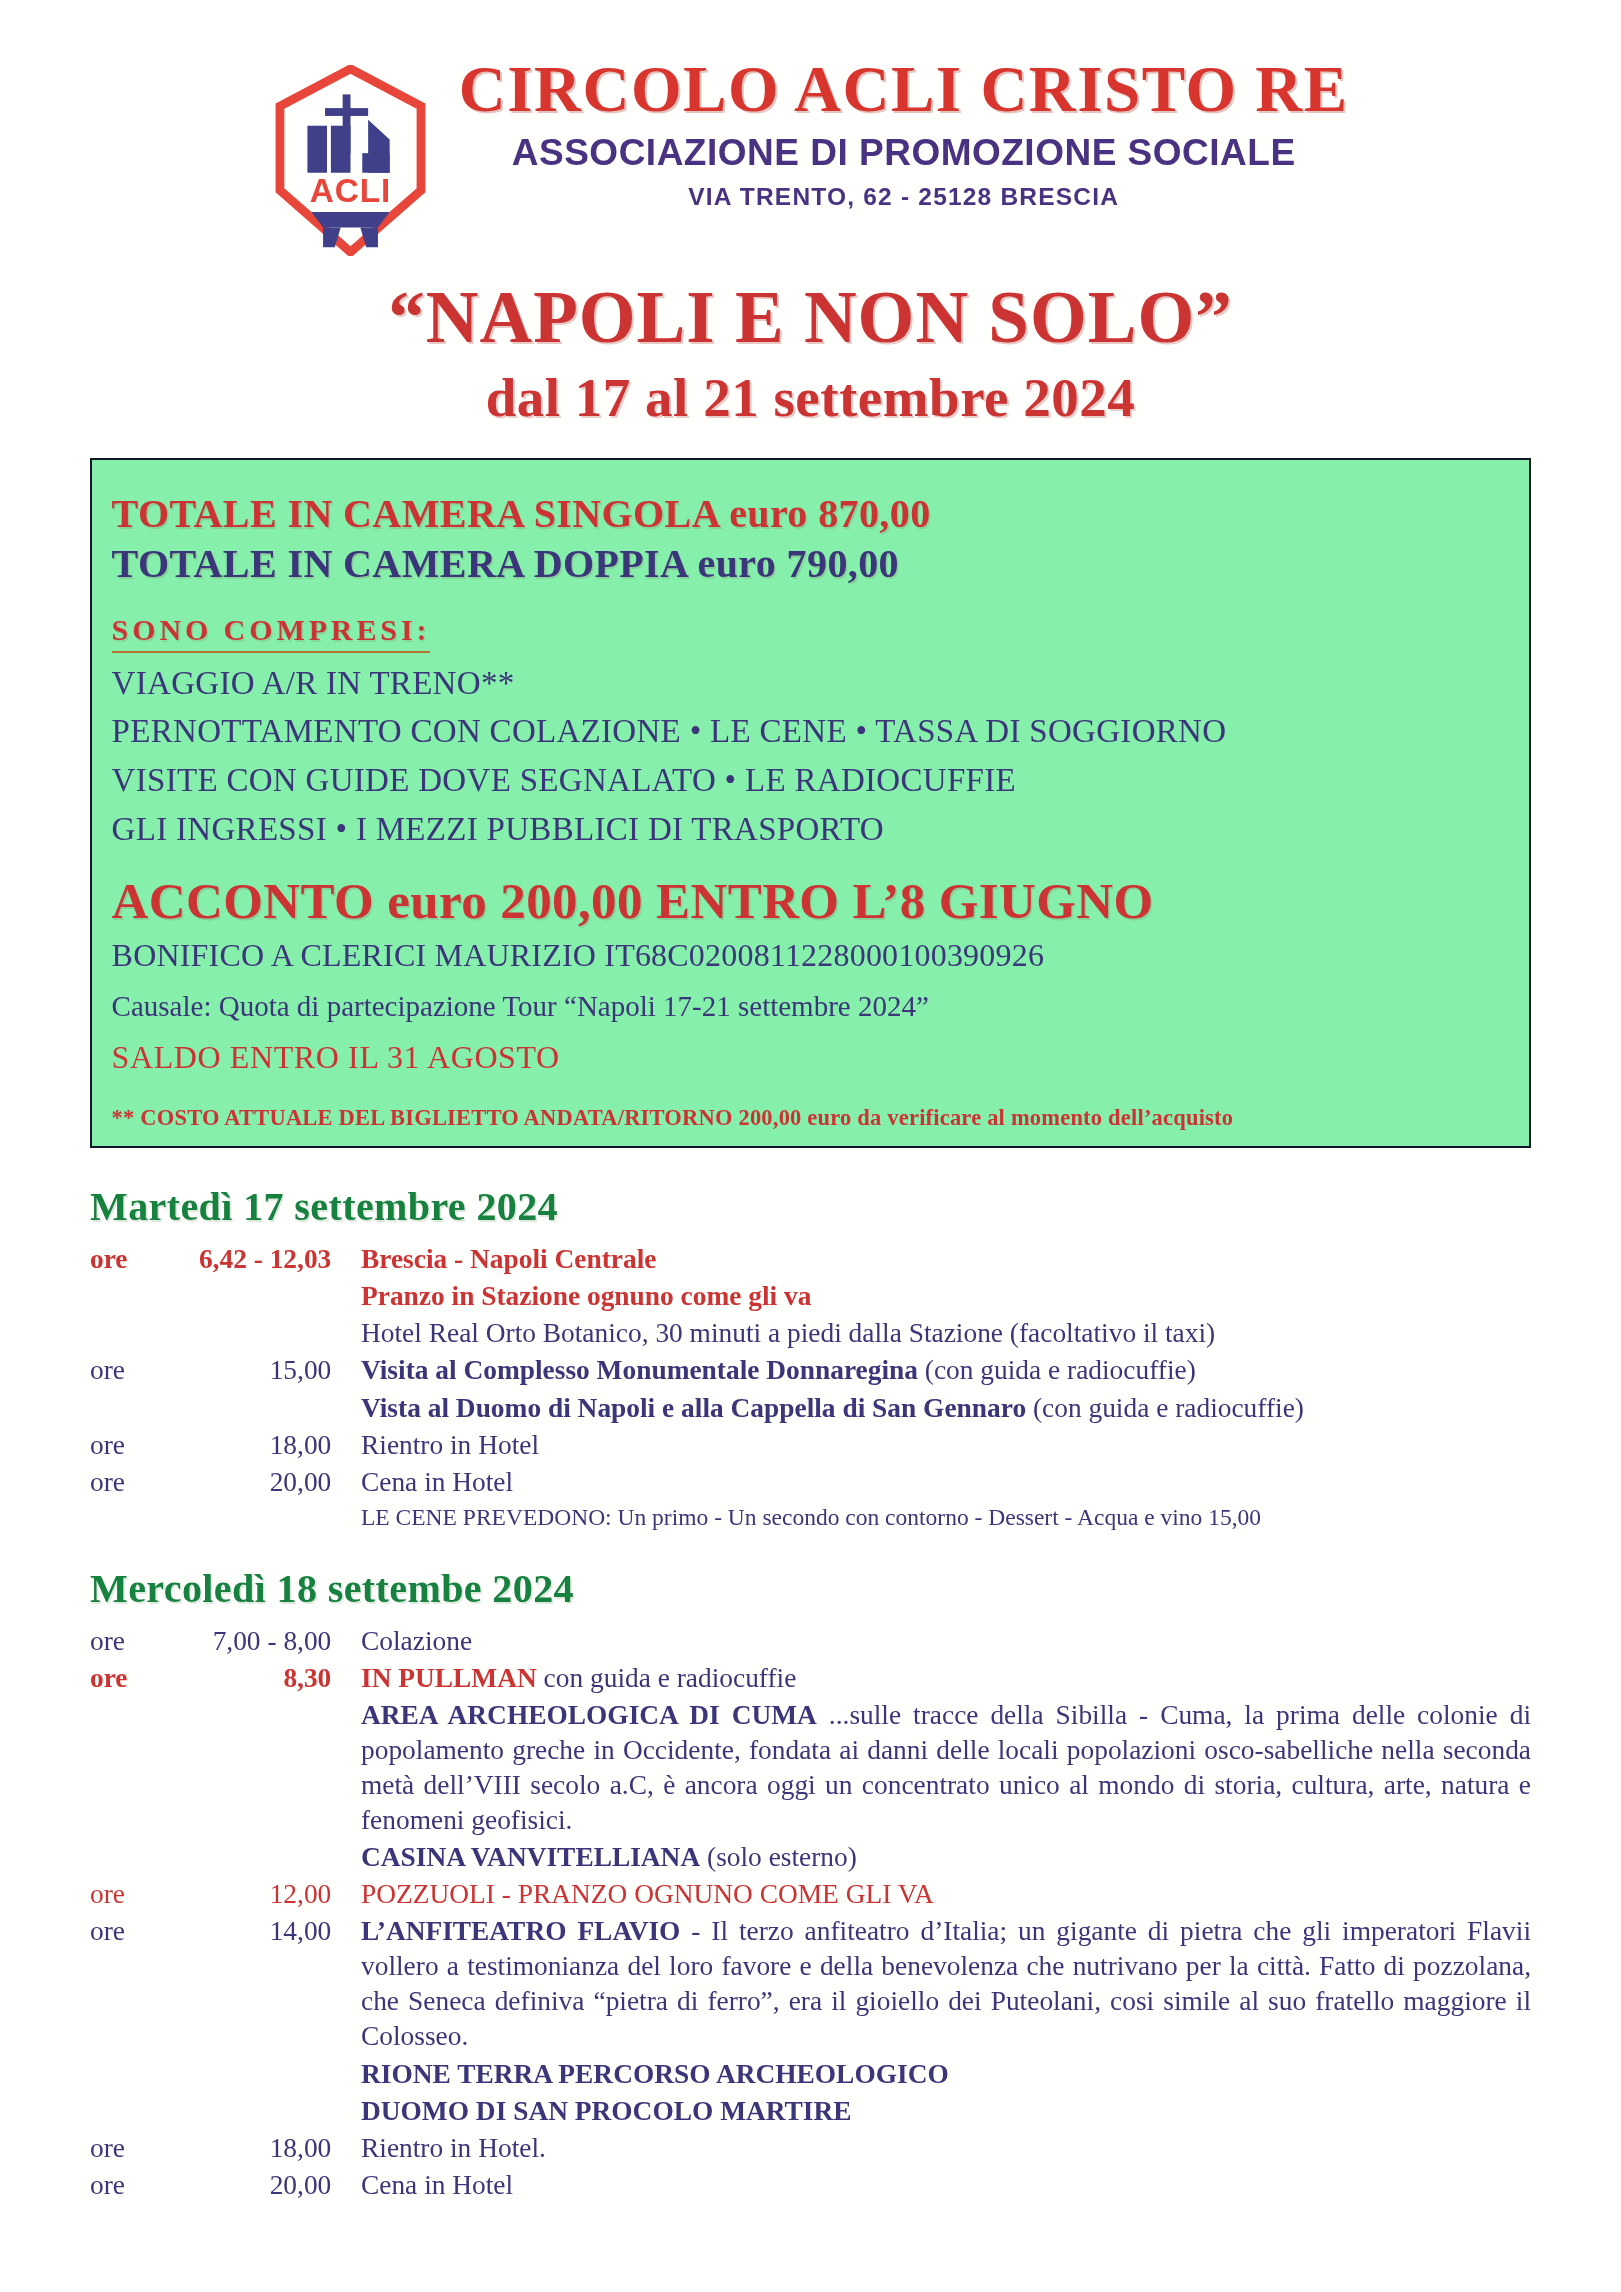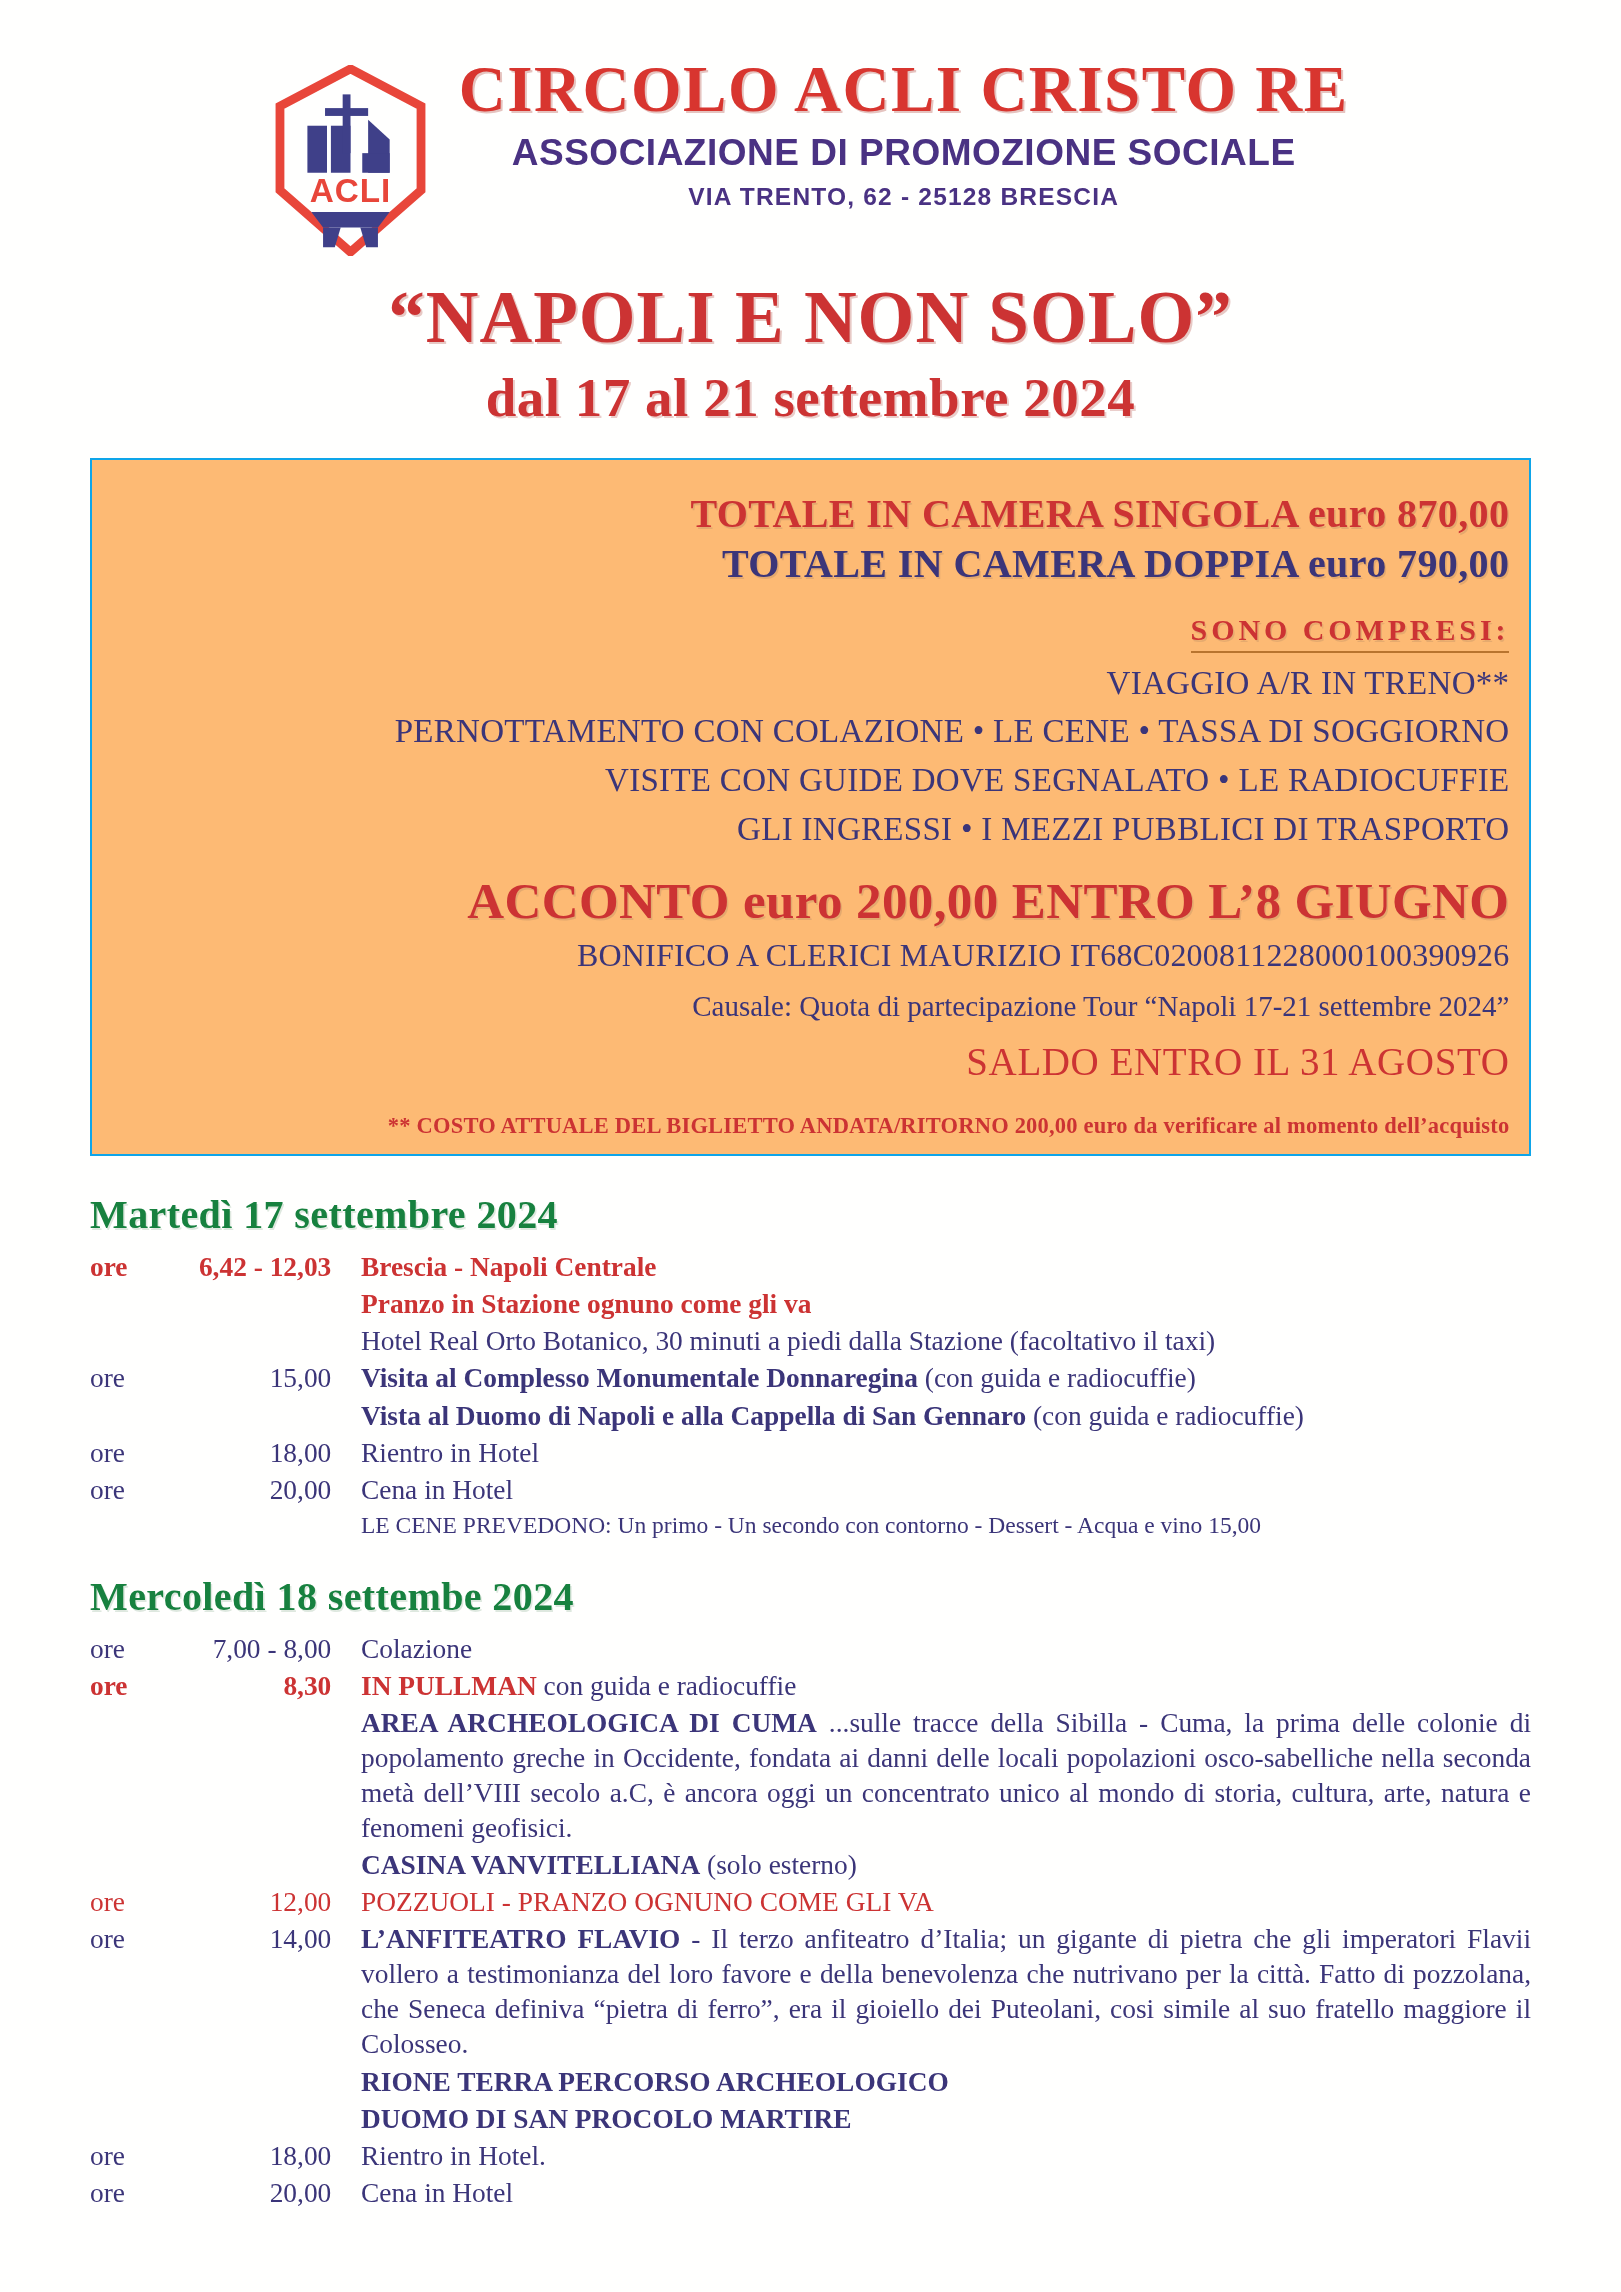--- a/index.html
+++ b/index.html
@@ -88,24 +88,24 @@
     font-size: 55px;
     color: #cc3333;
     letter-spacing: 0.5px;
     margin-top: 5.9px;
     text-shadow: 2px 2px 0 rgba(170,60,50,0.25);
   }
 
   
   .price-box {
     margin: 29px 90px 0 90px;
-    border: 2px solid #0ea5e9;
-    background: #fdba74;
+    border: 2px solid #0f172a;
+    background: #86efac;
     padding: 25.5px 19.6px 15.7px 19.6px;
-    text-align: right;
+    text-align: left;
   }
   .price-line {
     font-family: "Liberation Serif", serif;
     font-weight: bold;
     font-size: 40px;
     letter-spacing: 0.4px;
     margin: 3.9px 0 0 0;
     text-shadow: 1.5px 1.5px 0 rgba(140,110,90,0.22);
   }
   .price-line.red { color: #cc3333; }
@@ -150,21 +150,21 @@
   }
   .causale {
     margin-top: 15.7px;
     font-family: "Liberation Serif", serif;
     font-size: 29px;
     color: #3b3579;
   }
   .saldo {
     margin-top: 15.7px;
     font-family: "Liberation Serif", serif;
-    font-size: 39px;
+    font-size: 32px;
     color: #cc3333;
     letter-spacing: 0.6px;
   }
   .footnote {
     margin-top: 29px;
     font-family: "Liberation Serif", serif;
     font-weight: bold;
     font-size: 22.5px;
     color: #cc3333;
     letter-spacing: 0.2px;

